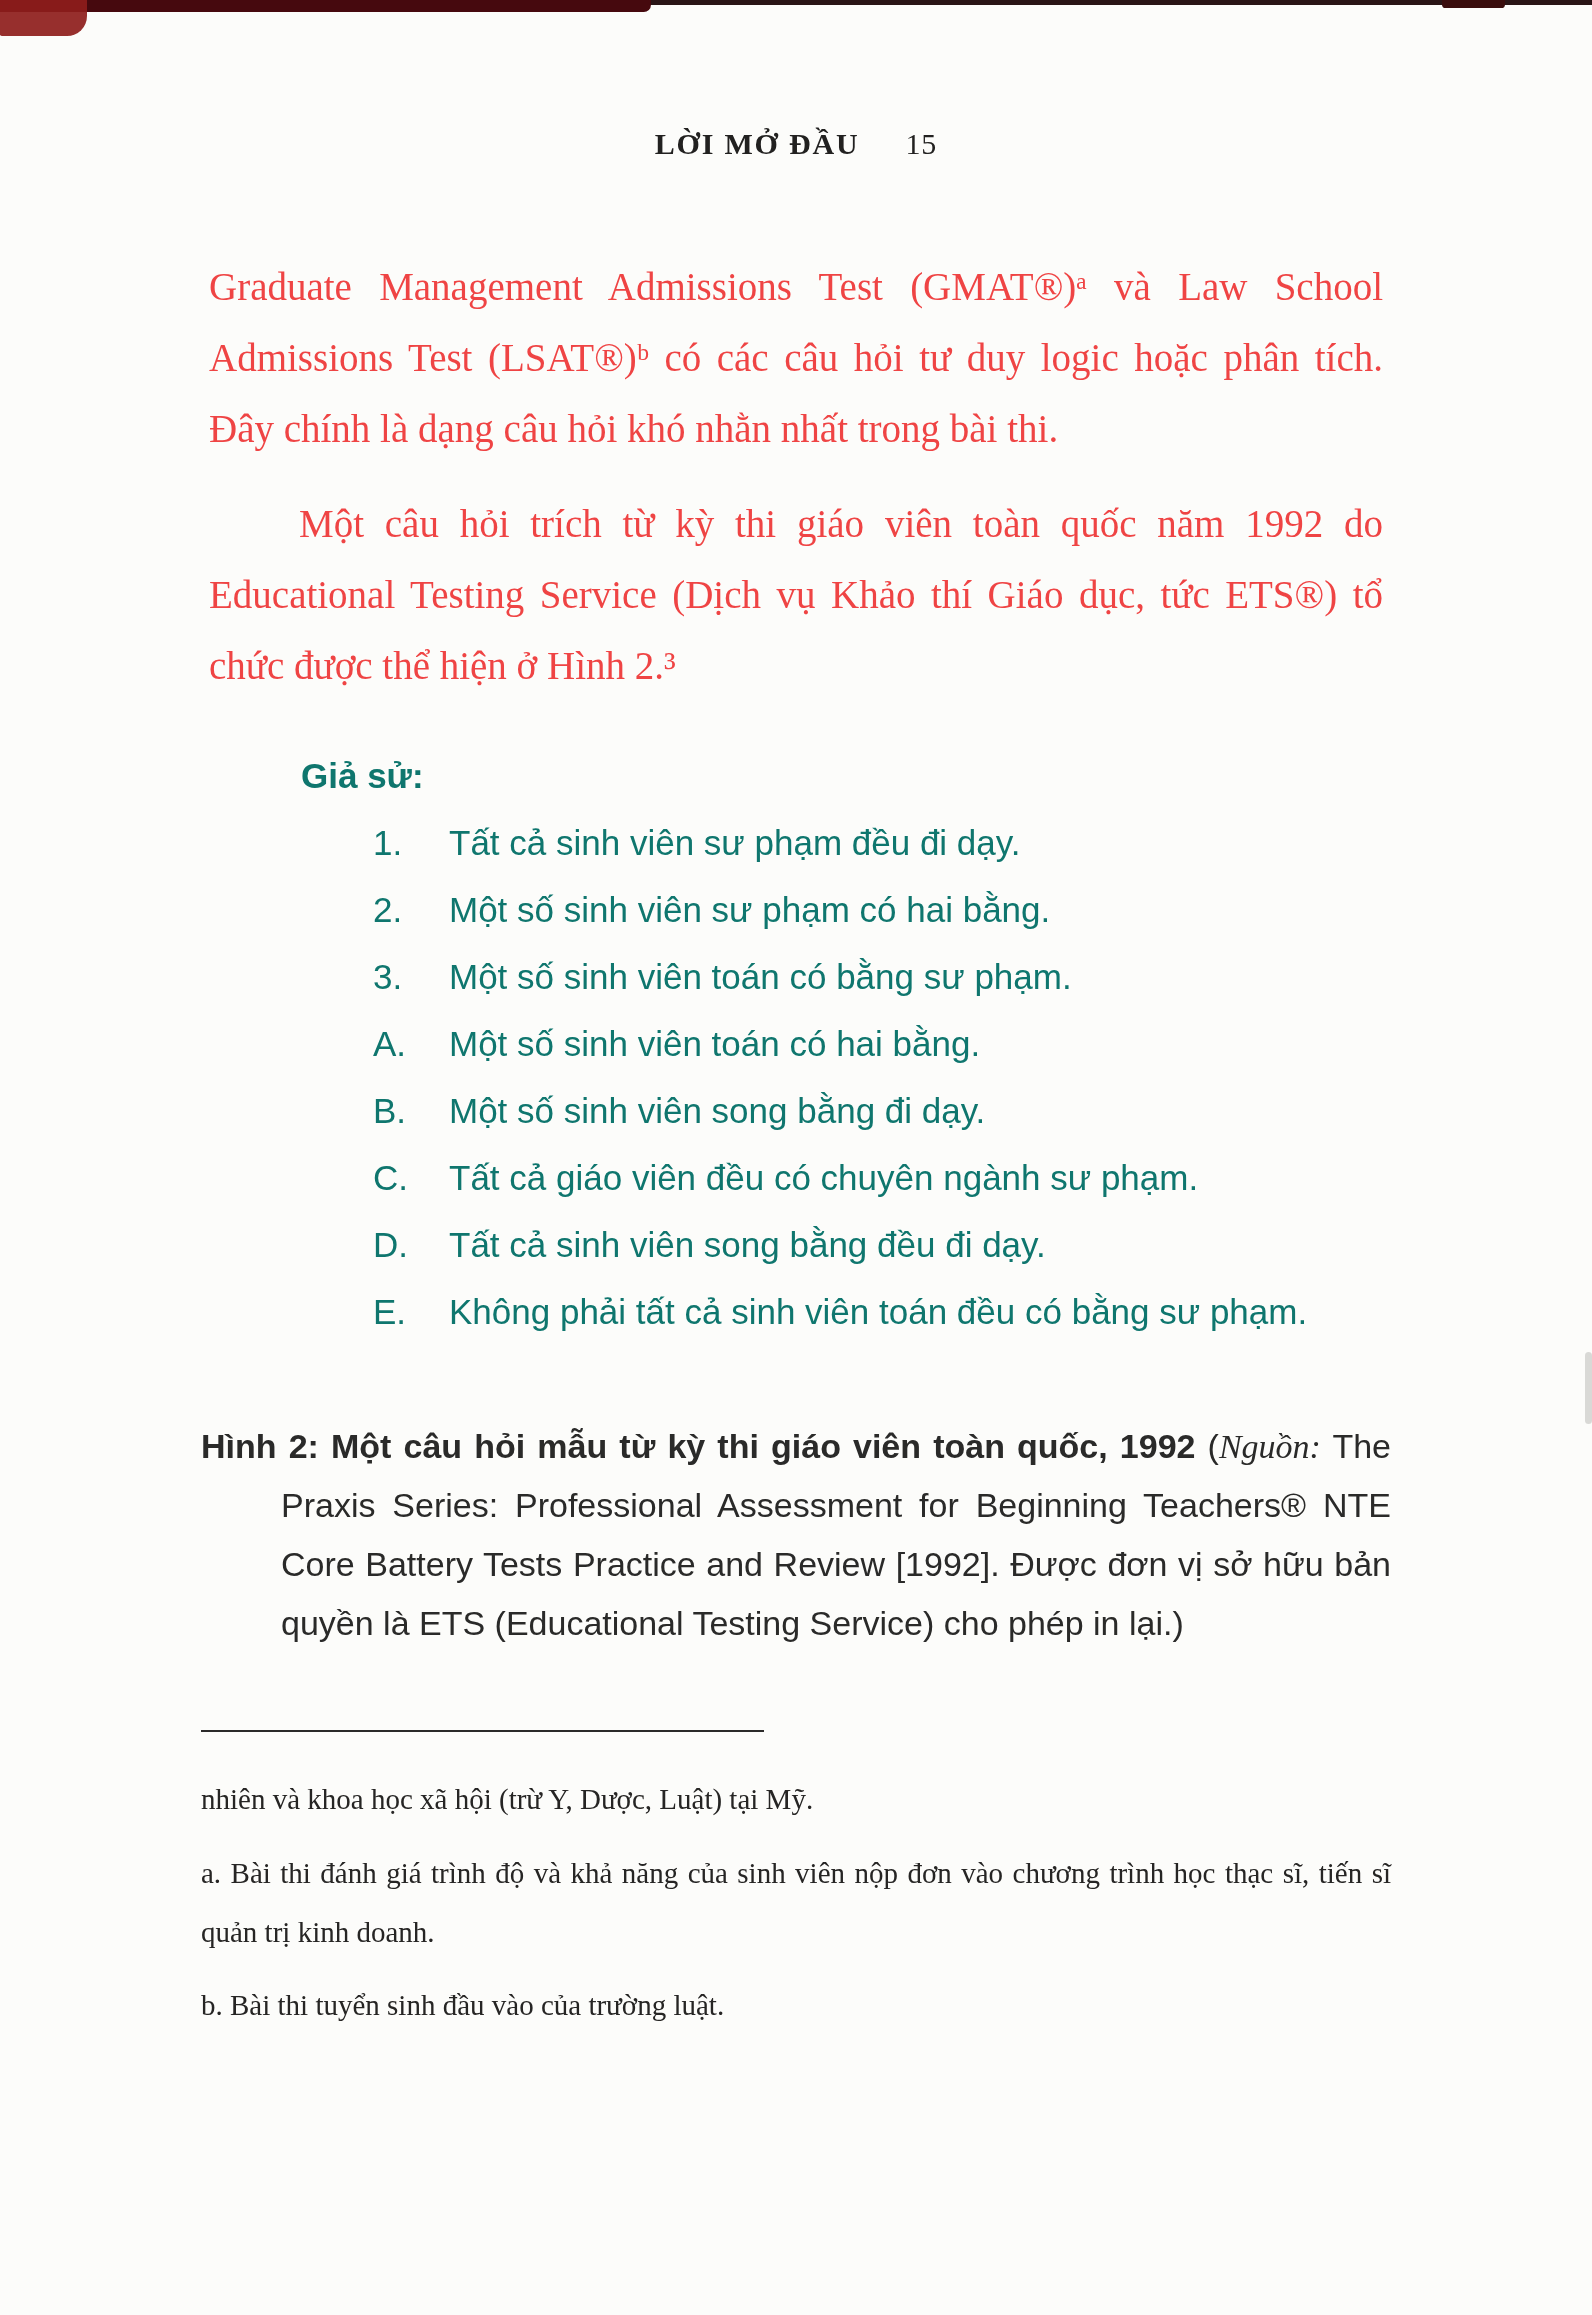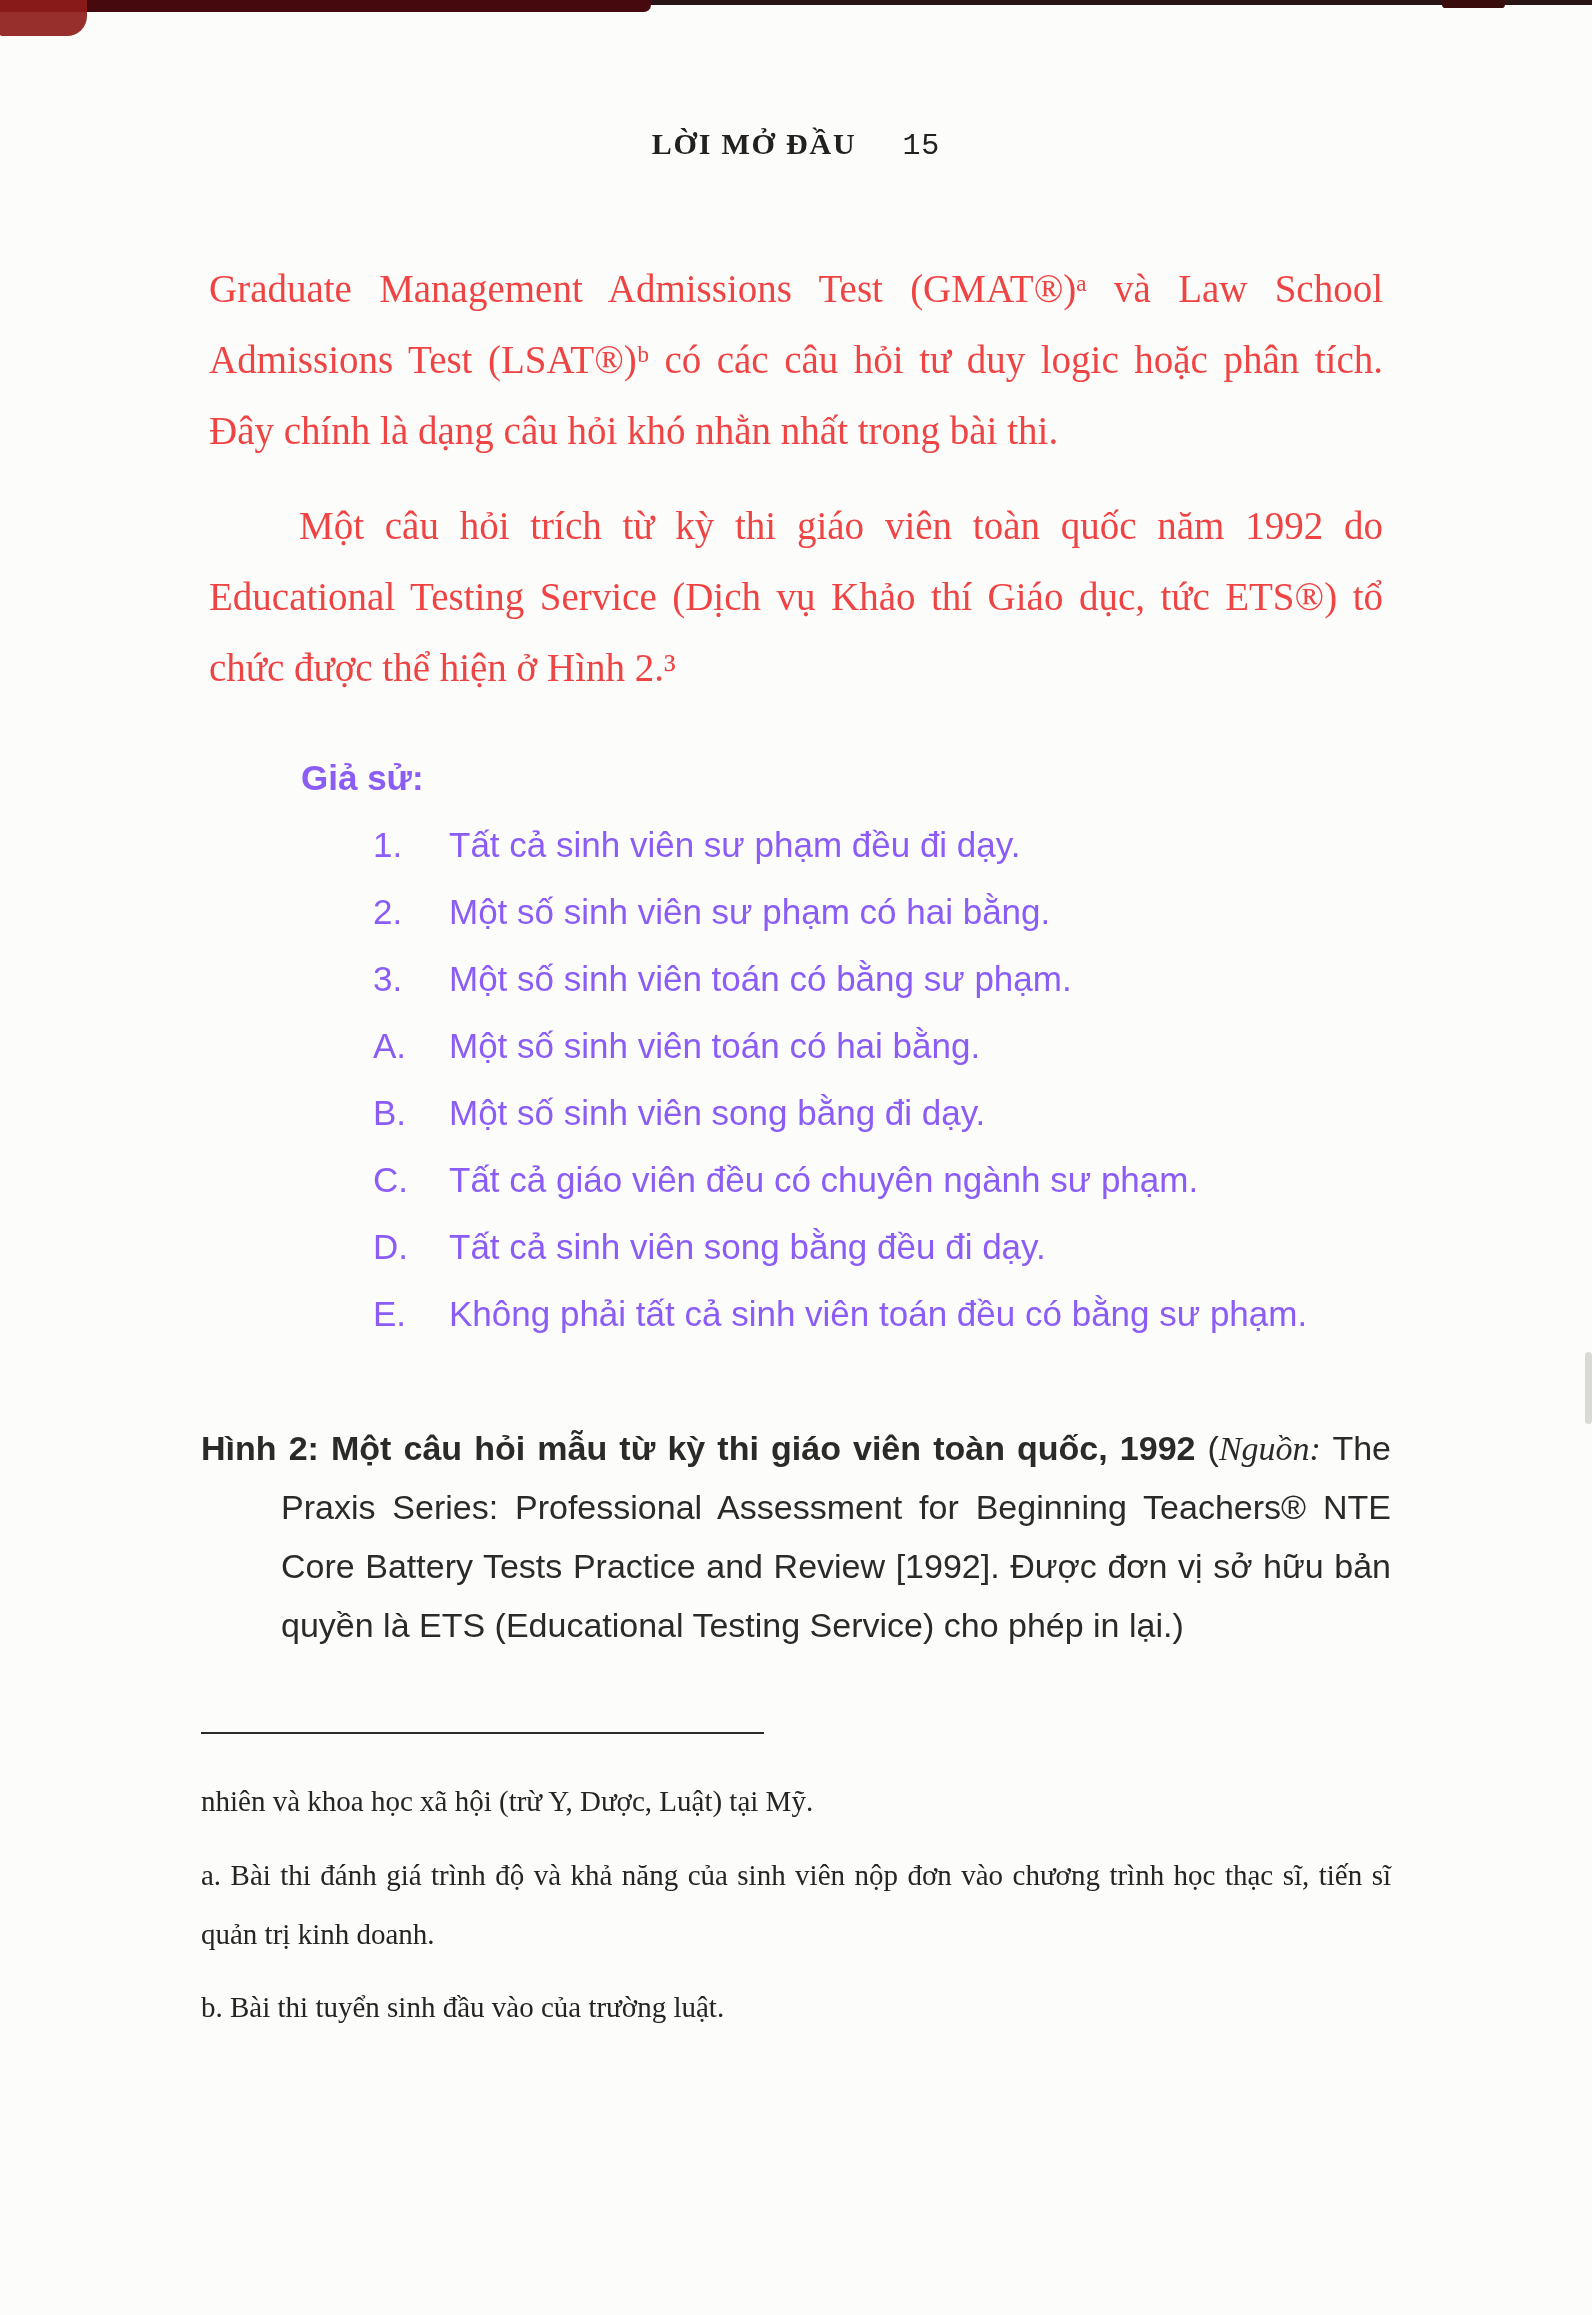--- a/index.html
+++ b/index.html
@@ -70,21 +70,20 @@
     font-size: 30px;
     margin-bottom: 90px;
   }
   .running-head .section-title {
     font-weight: bold;
     letter-spacing: 1.8px;
   }
   .running-head .page-number {
     font-weight: normal;
     letter-spacing: 0.9px;
-    font-family: Liberation Mono, monospace;
   }
 
   
   .body-para {
     font-family: "Liberation Serif", "DejaVu Serif", serif;
     font-size: 39px;
     line-height: 71px;
     text-align: justify;
     margin: 8px;
     color: #ef4444;
@@ -93,21 +92,21 @@
     text-indent: 90px;
     margin-top: 23.5px;
   }
 
   
   .figure-block {
     margin-top: 41px;
     font-family: "Liberation Sans", "DejaVu Sans", sans-serif;
     font-size: 35px;
     line-height: 67px;
-    color: #8b5cf6;
+    color: #0f766e;
   }
   .figure-intro {
     font-weight: bold;
     padding-left: 100px;
   }
   .q-list {
     padding-left: 172px;
   }
   .q-item {
     display: flex;

